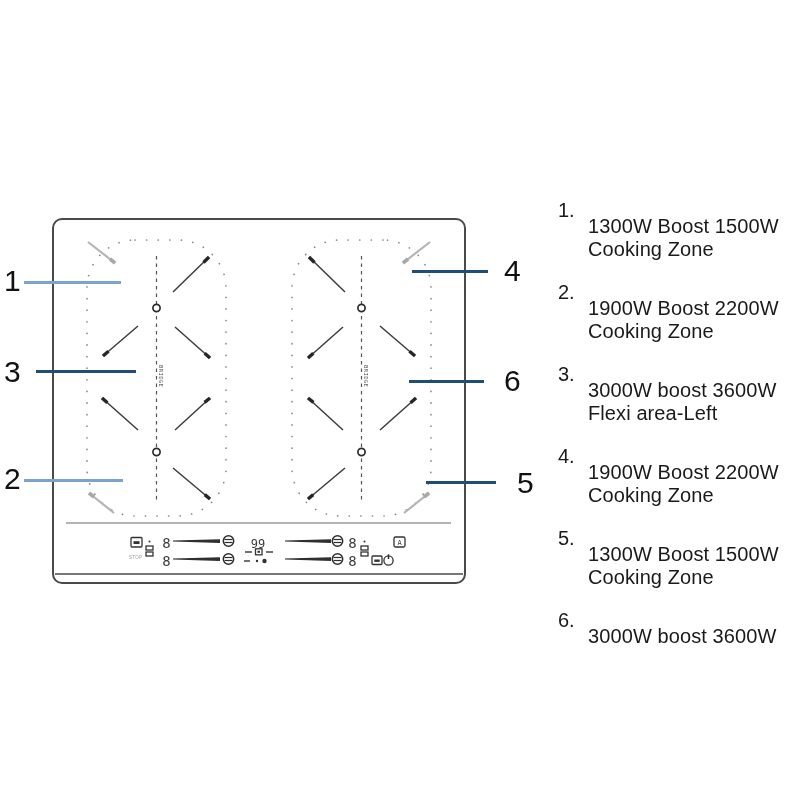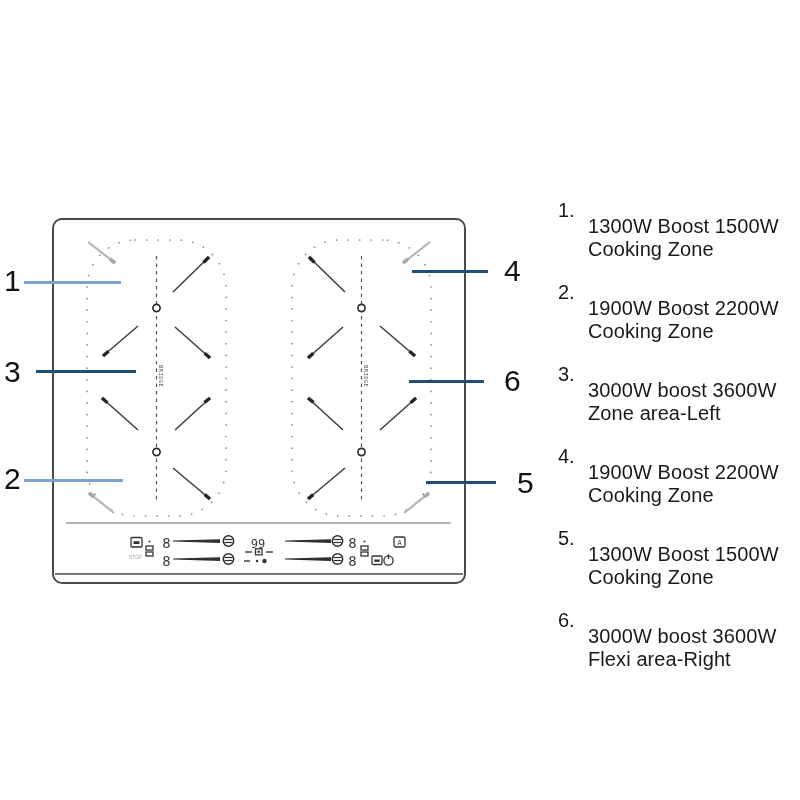--- a/index.html
+++ b/index.html
@@ -208,39 +208,38 @@
       <span class="num">2.</span>
       <div class="txt">
         <div>1900W Boost 2200W</div>
         <div>Cooking Zone</div>
       </div>
     </div>
     <div class="legend-item">
       <span class="num">3.</span>
       <div class="txt">
         <div>3000W boost 3600W</div>
-        <div>Zone area-Left</div>
+        <div>Flexi area-Left</div>
       </div>
     </div>
     <div class="legend-item">
       <span class="num">4.</span>
       <div class="txt">
         <div>1900W Boost 2200W</div>
         <div>Cooking Zone</div>
       </div>
     </div>
     <div class="legend-item">
       <span class="num">5.</span>
       <div class="txt">
         <div>1300W Boost 1500W</div>
         <div>Cooking Zone</div>
       </div>
     </div>
     <div class="legend-item">
       <span class="num">6.</span>
       <div class="txt">
         <div>3000W boost 3600W</div>
-        <div>Flexi area-Right</div>
       </div>
     </div>
   </div>
 
 </div>
 
 </body></html>

